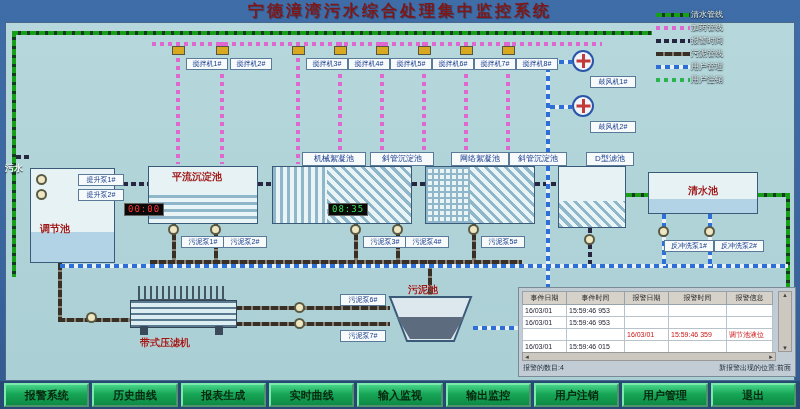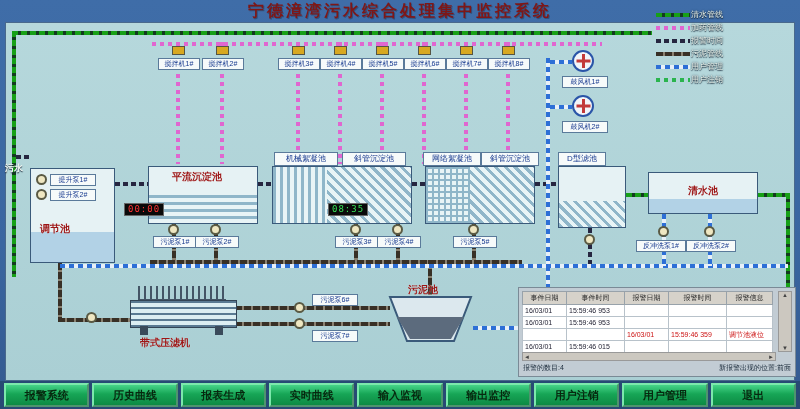--- a/index.html
+++ b/index.html
@@ -27,21 +27,21 @@
   .ph.c-air{background:repeating-linear-gradient(90deg,#2d6fd6 0 5px,#e8f0f8 5px 9px);}
   .pv.c-air{background:repeating-linear-gradient(180deg,#2d6fd6 0 5px,#e8f0f8 5px 9px);}
   .ph.c-return{background:repeating-linear-gradient(90deg,#2ab44e 0 4px,rgba(0,0,0,0) 4px 8px);}
   
   .legend{position:absolute;left:656px;top:10px;z-index:3;display:flex;flex-direction:column;gap:4px;}
   .legend .lrow{display:flex;align-items:center;gap:1px;height:9px;}
   .legend .pipe{position:static;width:34px;flex:none;}
   .legend .ltext{font-size:8px;color:#eef6ee;text-shadow:0 1px 1px #123,0 0 2px #123;white-space:nowrap;}
   
   .lblbox{position:absolute;z-index:4;background:#f6fafa;border:1px solid #5a7a9a;color:#16388e;
-    font-size:7px;line-height:9px;height:10px;text-align:center;white-space:nowrap;overflow:hidden;}
+    font-size:7px;line-height:9px;height:10px;text-align:center;white-space:nowrap;overflow:hidden;margin-left:28px;}
   .lblbox.md{font-size:8px;line-height:11px;height:12px;}
   .rlabel{position:absolute;z-index:4;color:#9c1616;font-weight:bold;font-size:10px;white-space:nowrap;
     text-shadow:0 0 1px rgba(255,255,255,.6);}
   .wlabel{position:absolute;z-index:4;color:#f4f8f4;font-weight:bold;font-size:9px;text-shadow:0 1px 1px #123;}
   
   .tank{position:absolute;z-index:2;background:#e6f2f4;border:1px solid #3a5a7a;box-sizing:border-box;}
   .sec{position:absolute;top:0;bottom:0;}
   .hstripe{background:repeating-linear-gradient(180deg,#8fb6c9 0 3px,#e8f4f6 3px 7px);}
   .vstripe{background:repeating-linear-gradient(90deg,#8fb6c9 0 3px,#e8f4f6 3px 7px);}
   .dstripe{background:repeating-linear-gradient(45deg,#8fb6c9 0 3px,#e8f4f6 3px 7px);}

